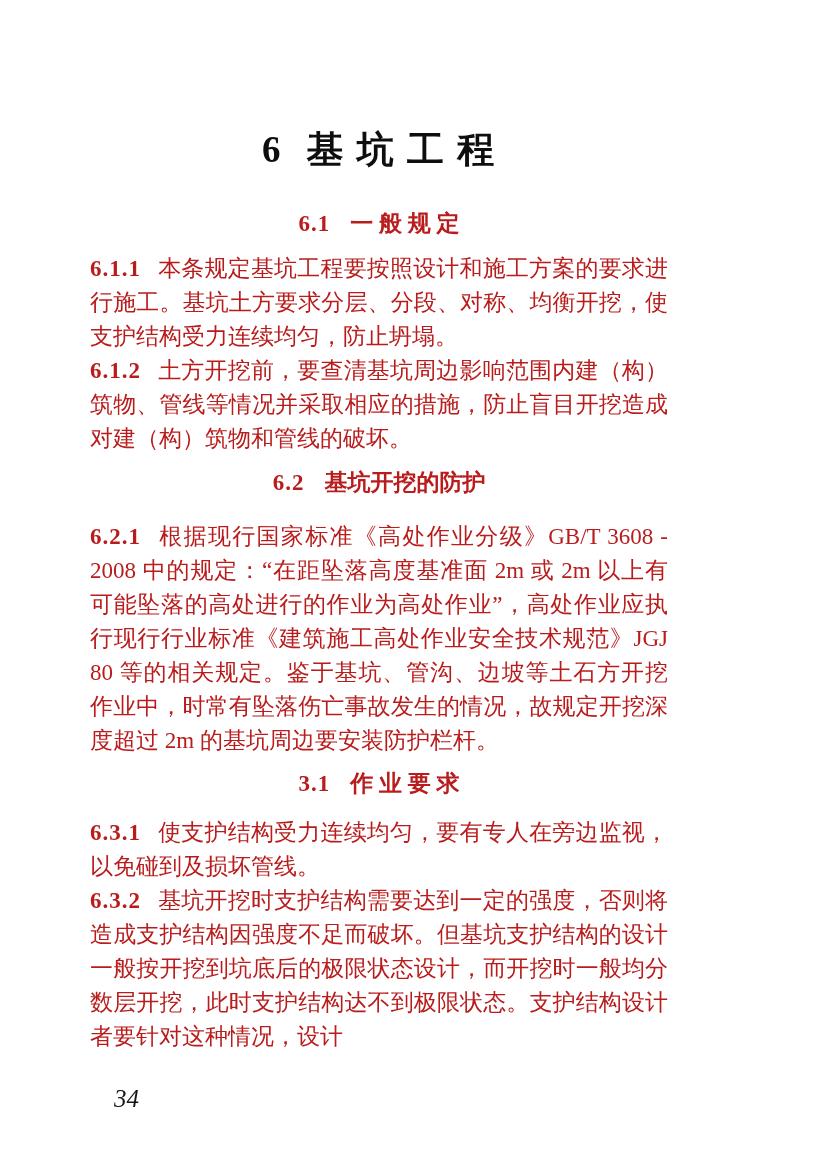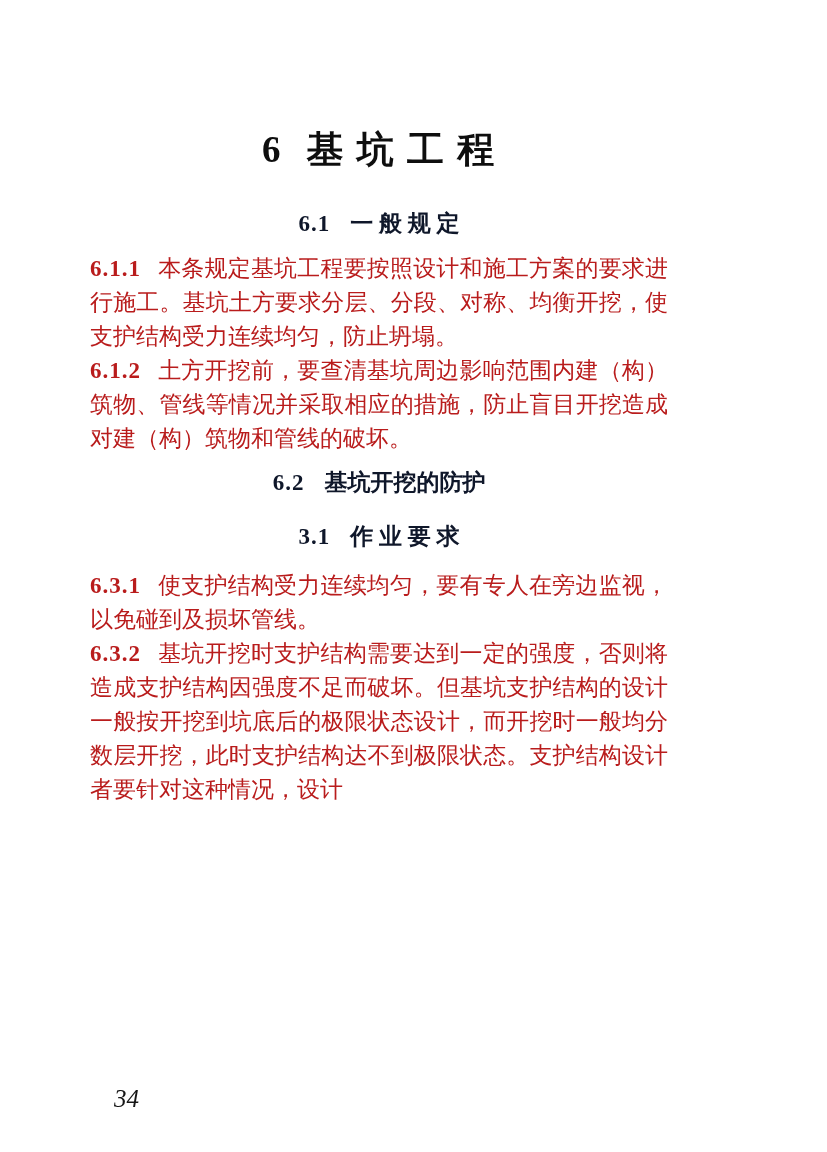--- a/index.html
+++ b/index.html
@@ -29,21 +29,21 @@
     color: #0e0e0e;
     white-space: nowrap;
   }
   .chapter-num { margin-right: 26px; }
   .chapter-text { letter-spacing: 2px; }
   h2.section-heading {
     text-align: center;
     font-size: 23px;
     line-height: 34px;
     font-weight: 700;
-    color: #0f172a;
+    color: #b91c1c;
     white-space: nowrap;
   }
   h2.sh-1 { margin: 35px 0 11px 0; }
   h2.sh-2 { margin: 10px 0 20px 0; }
   h2.sh-3 { margin: 9px 0 15px 0; }
   .sec-num { margin-right: 20px; letter-spacing: 1px; }
   p.body-para {
     margin: 0;
     font-size: 23px;
     line-height: 34px;
@@ -83,20 +83,23 @@
   </p>
 
   <p class="body-para">
     <span class="pnum">6.1.2</span><span>土方开挖前，要查清基坑周边影响范围内建（构）筑物、管线等情况并采取相应的措施，防止盲目开挖造成对建（构）筑物和管线的破坏。</span>
   </p>
 
   <h2 class="section-heading sh-2">
     <span class="sec-num">6.2</span><span>基坑开挖的防护</span>
   </h2>
 
+  <p class="body-para">
+    <span class="pnum">6.2.1</span><span>根据现行国家标准《高处作业分级》GB/T 3608 - 2008 中的规定：“在距坠落高度基准面 2m 或 2m 以上有可能坠落的高处进行的作业为高处作业”，高处作业应执行现行行业标准《建筑施工高处作业安全技术规范》JGJ 80 等的相关规定。鉴于基坑、管沟、边坡等土石方开挖作业中，时常有坠落伤亡事故发生的情况，故规定开挖深度超过 2m 的基坑周边要安装防护栏杆。</span>
+  </p>
 
 
   <h2 class="section-heading sh-3">
     <span class="sec-num">3.1</span><span>作 业 要 求</span>
   </h2>
 
   <p class="body-para">
     <span class="pnum">6.3.1</span><span>使支护结构受力连续均匀，要有专人在旁边监视，以免碰到及损坏管线。</span>
   </p>
 

